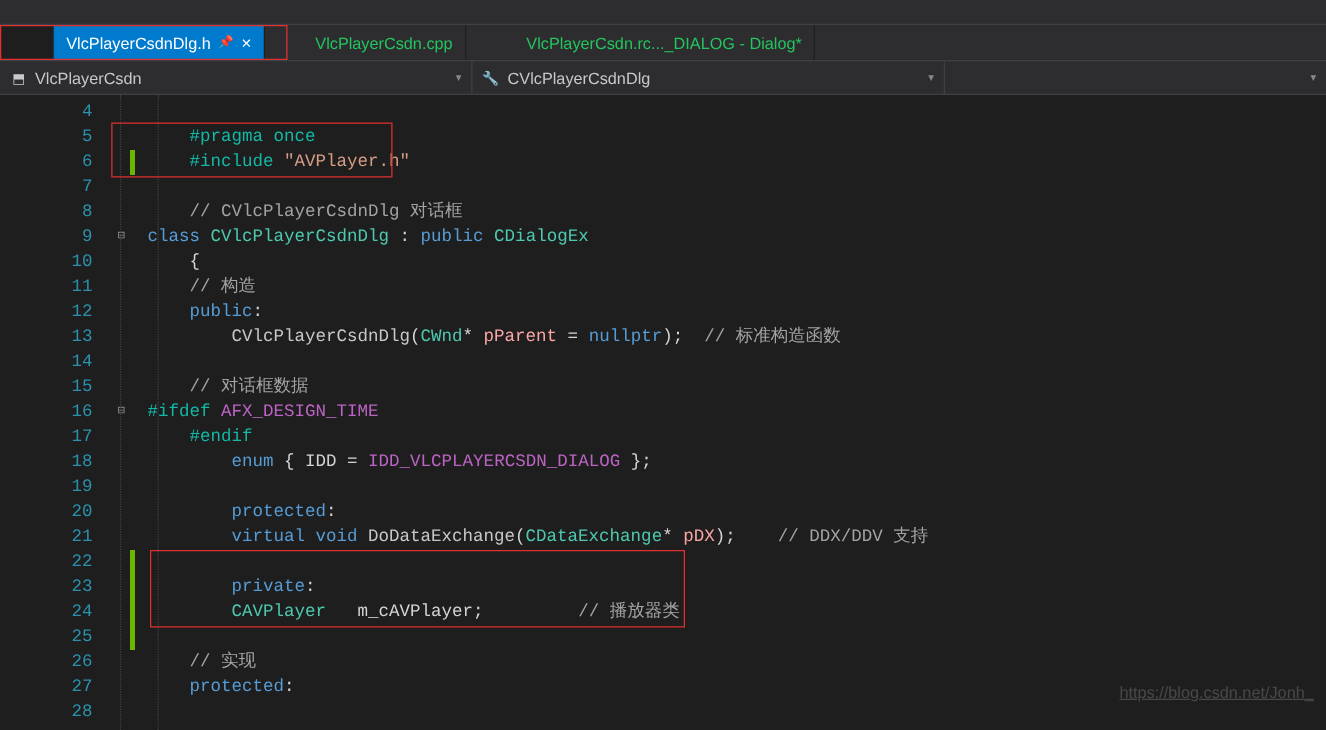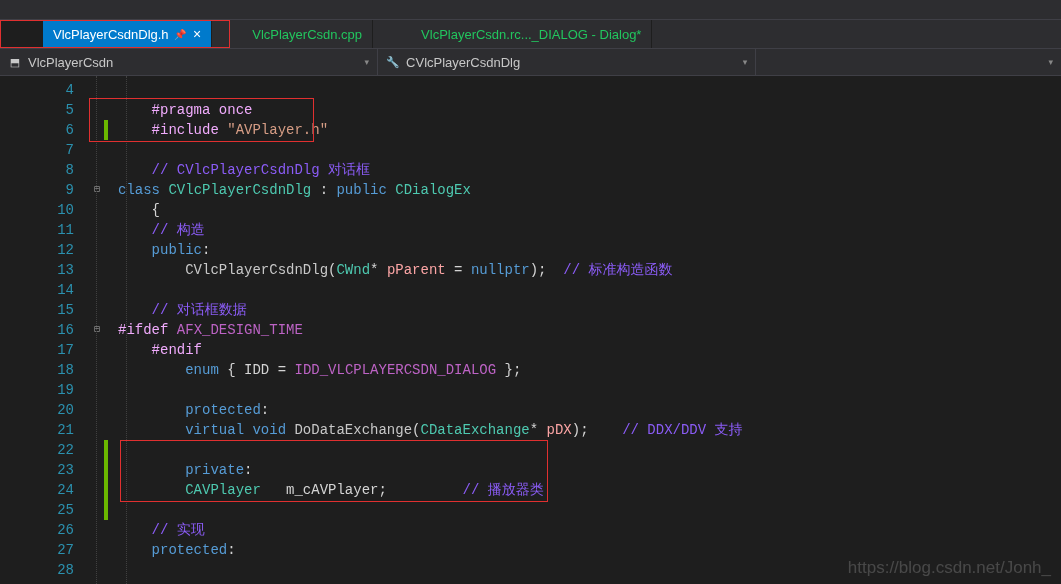--- a/index.html
+++ b/index.html
@@ -144,42 +144,43 @@
   white-space: pre;
 }
 .vert-guide {
   position: absolute;
   top: 0;
   bottom: 0;
   width: 1px;
   border-left: 1px dotted #404040;
 }
 
-.c-preproc { color: #f0abfc; }
+.c-preproc { color: #14b8a6; }
 .c-string { color: #d69d85; }
 .c-keyword { color: #569cd6; }
 .c-type { color: #4ec9b0; }
-.c-comment { color: #8b5cf6; }
+.c-comment { color: #a3a3a3; }
 .c-default { color: #d4d4d4; }
 .c-func { color: #c8c8c8; }
 .c-param { color: #fca5a5; }
 .c-macro { color: #bd63c5; }
 .highlight-box {
   position: absolute;
   border: 1px solid #e03030;
   pointer-events: none;
   z-index: 5;
 }
 .watermark {
   position: absolute;
   right: 10px;
-  bottom: 6px;
+  bottom: 23px;
   color: rgba(200,200,200,0.25);
-  font-size: 17px;
+  font-size: 13px;
   font-family: 'Segoe UI', sans-serif;
+  text-decoration: underline;
 }
 </style>
 </head>
 <body>
 
 <div class="top-bar"></div>
 
 <div class="tab-bar">
   <div class="tab active">
     <span>VlcPlayerCsdnDlg.h</span>

